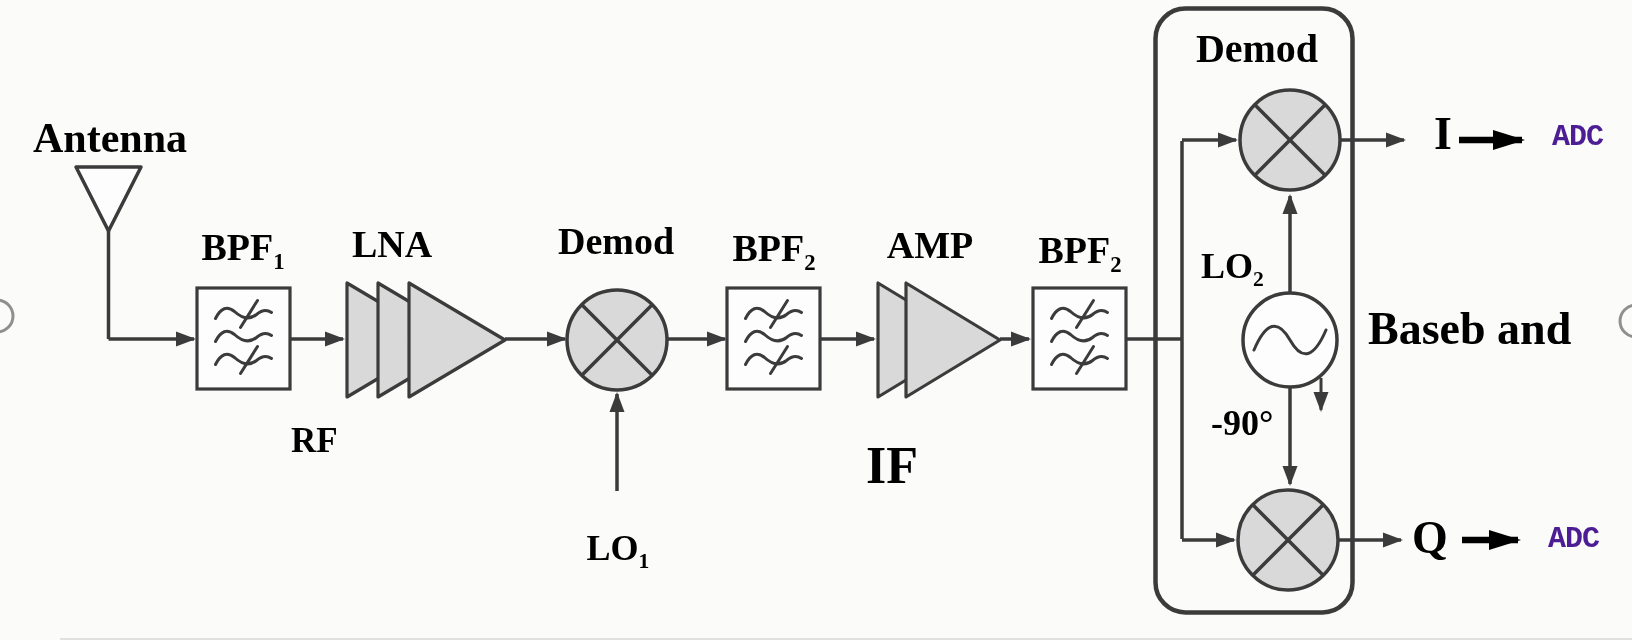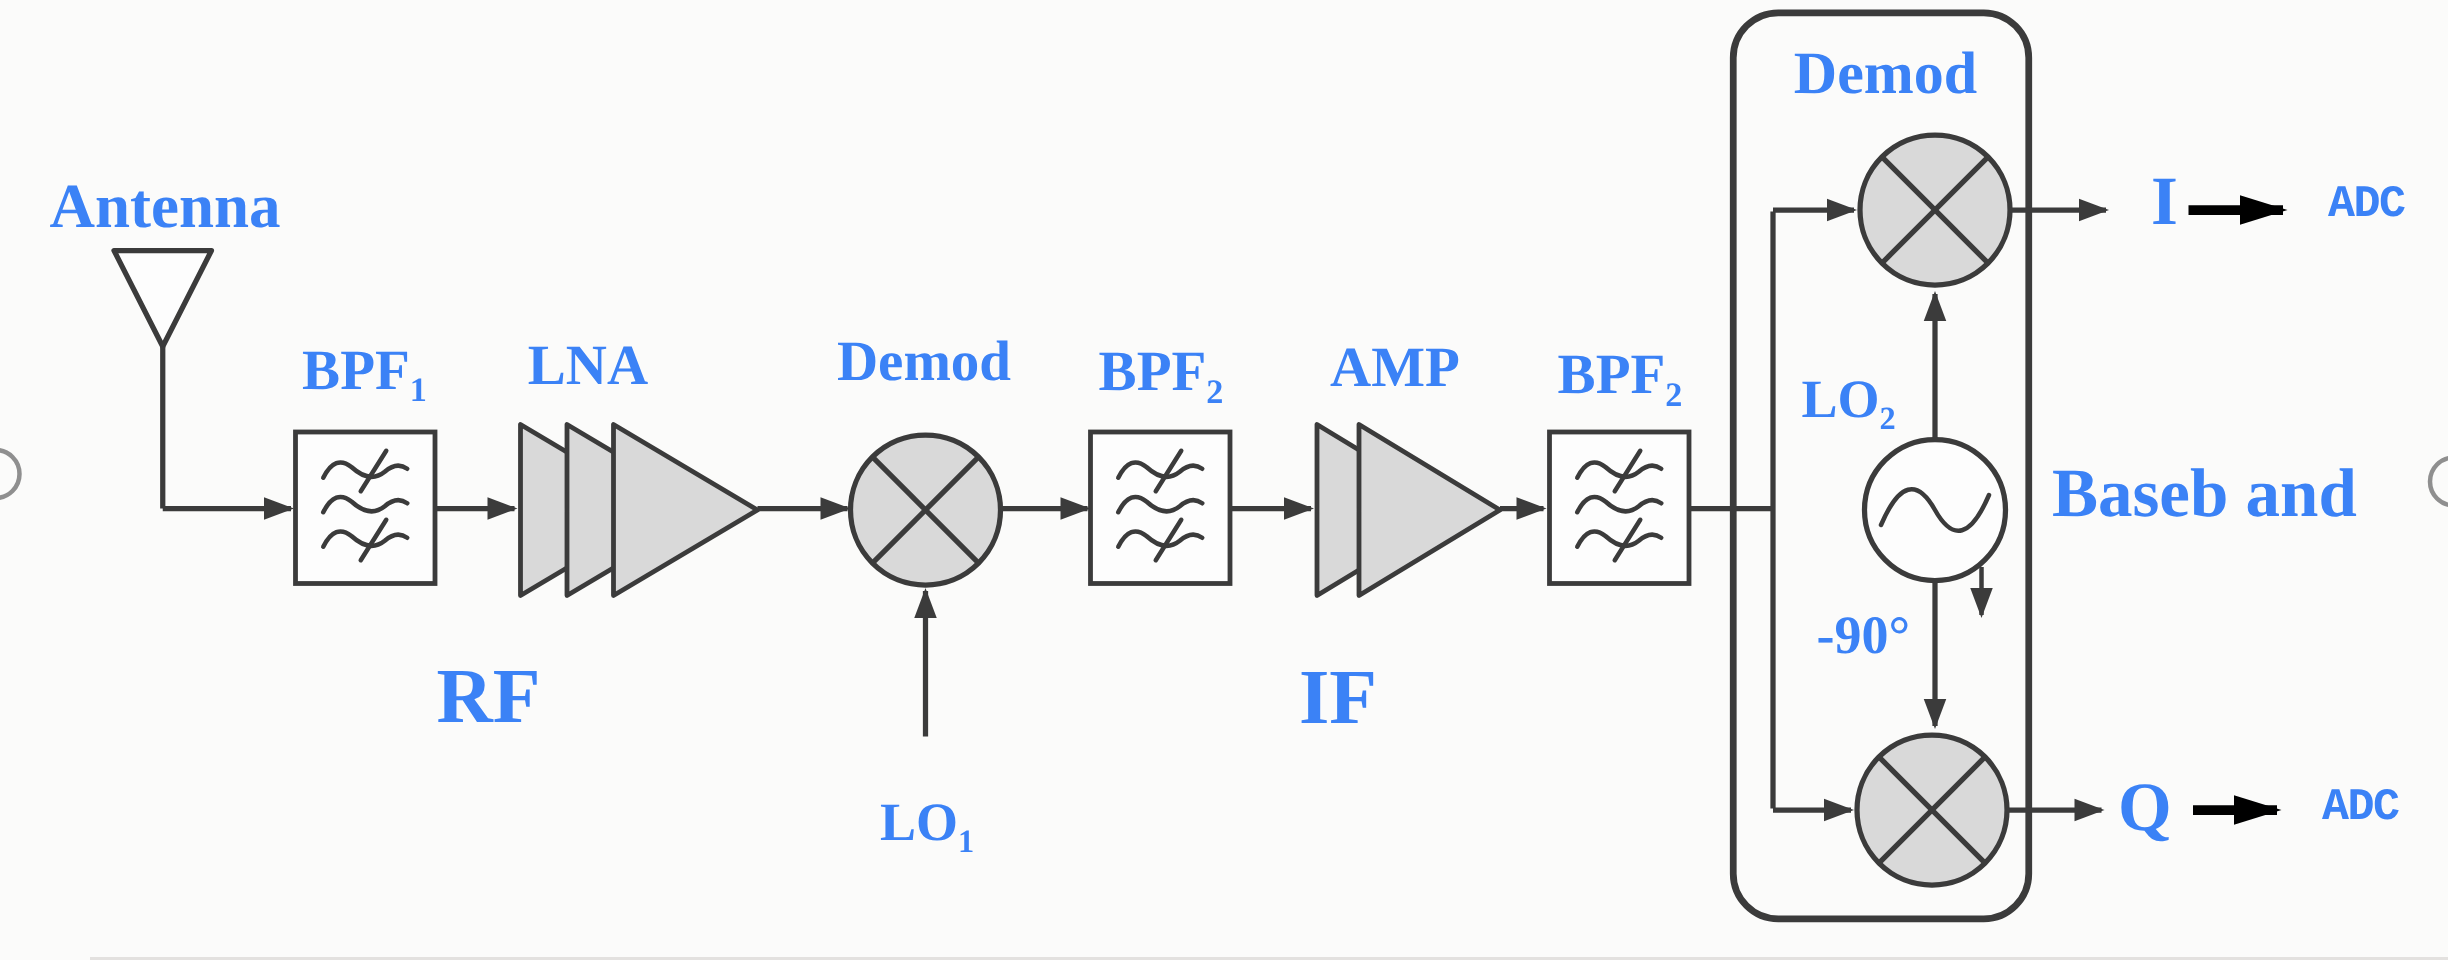--- a/index.html
+++ b/index.html
@@ -4,25 +4,25 @@
 <style>
   html,body{margin:0;padding:0;background:#e8e8e8;}
   #stage{
     position:relative;width:1632px;height:640px;overflow:hidden;
     background:#fbfbfa;
     font-family:"Liberation Serif", serif;
   }
   #stage svg{position:absolute;left:0;top:0;}
   .lbl{
     position:absolute;line-height:1;white-space:nowrap;
-    font-family:"Liberation Serif", serif;font-weight:bold;color:#3b82f6;
+    font-family:"Liberation Serif", serif;font-weight:bold;color:#000000;
   }
   .ctr{transform:translateX(-50%);}
   .lbl sub{font-size:0.6em;line-height:0;}
-  .mono{font-family:"Liberation Mono", monospace;letter-spacing:-1px;color:#3b82f6;}
+  .mono{font-family:"Liberation Mono", monospace;letter-spacing:-1px;color:#4c1d95;}
   .bottom-edge{position:absolute;left:60px;right:0;bottom:0;height:2px;background:#e3e1df;}
 </style>
 </head>
 <body>
 
 <div id="stage">
 
   <svg width="1632" height="640" viewBox="0 0 1632 640">
     <defs>
       <marker id="ah" markerUnits="userSpaceOnUse" markerWidth="22" markerHeight="18" refX="19" refY="8" orient="auto">
@@ -124,21 +124,21 @@
       <circle cx="1636" cy="321" r="16"></circle>
     </g>
   </svg>
 
   <div class="lbl" style="left:33px;top:117px;font-size:42px;">Antenna</div>
 
   <div class="lbl ctr" style="left:243px;top:228px;font-size:38px;"><span>BPF</span><sub>1</sub></div>
 
   <div class="lbl ctr" style="left:392px;top:225px;font-size:38px;">LNA</div>
 
-  <div class="lbl" style="left:291px;top:439px;font-size:52px;">RF</div>
+  <div class="lbl" style="left:291px;top:423px;font-size:35px;">RF</div>
 
   <div class="lbl ctr" style="left:616px;top:222px;font-size:38px;">Demod</div>
 
   <div class="lbl ctr" style="left:618px;top:489px;font-size:36px;margin-top:41px;"><span>LO</span><sub>1</sub></div>
 
   <div class="lbl ctr" style="left:774px;top:229px;font-size:38px;"><span>BPF</span><sub>2</sub></div>
 
   <div class="lbl ctr" style="left:930px;top:226px;font-size:38px;">AMP</div>
 
   <div class="lbl ctr" style="left:892px;top:440px;font-size:52px;">IF</div>

